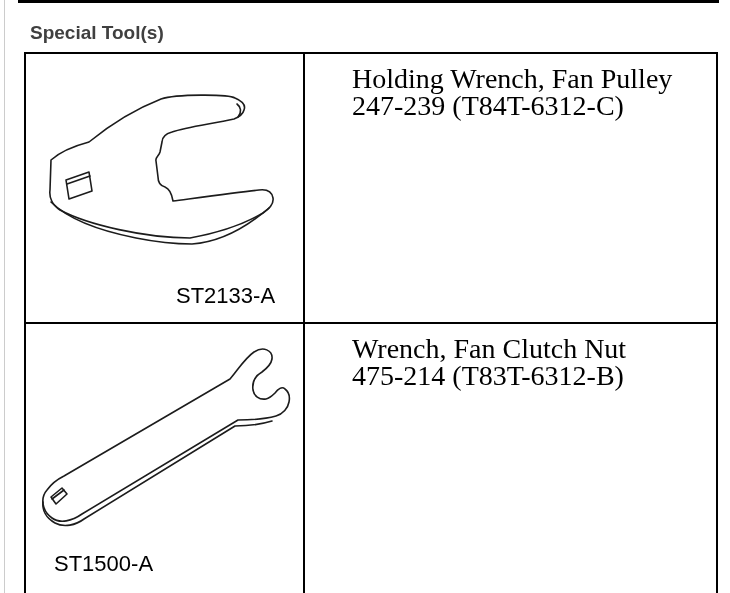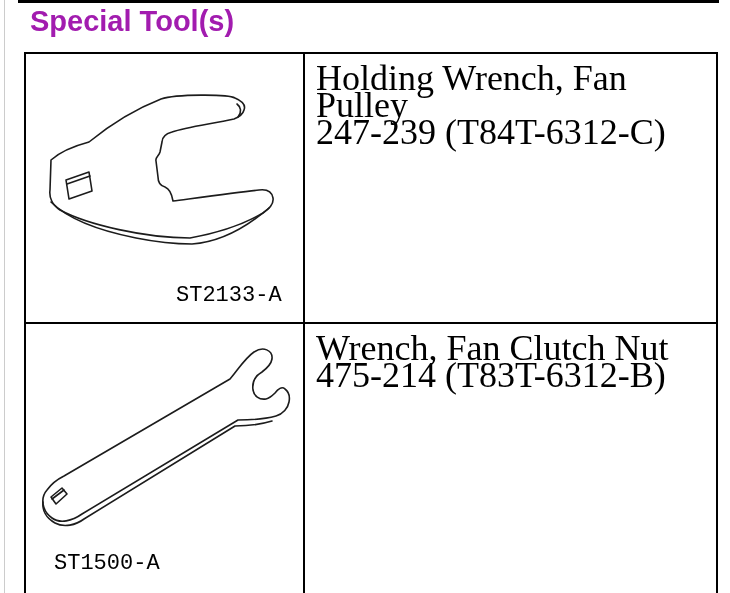--- a/index.html
+++ b/index.html
@@ -14,49 +14,50 @@
     position: absolute; left: 4px; top: 0;
     width: 1px; height: 593px;
     background: #cccccc;
   }
   .top-rule {
     position: absolute; left: 18px; top: 0;
     width: 701px; height: 3px;
     background: #000000;
   }
   .page-title {
-    position: absolute; left: 30px; top: 5px;
-    font-size: 29px; font-weight: bold; color: #a21caf;
+    position: absolute; left: 30px; top: 22px;
+    font-size: 19px; font-weight: bold; color: #404040;
     letter-spacing: 0px; white-space: nowrap;
   }
   .tools-table {
     position: absolute; left: 24px; top: 52px;
     width: 694px;
     border: 2px solid #000;
     background: #fff;
   }
   .tool-row { display: flex; }
   .tool-row.divided { border-top: 2px solid #000; }
   .cell-img {
     width: 279px; border-right: 2px solid #000;
     position: relative; overflow: hidden;
   }
   .cell-desc {
     flex: 1; position: relative;
     font-family: "Liberation Serif", serif;
-    font-size: 36px; line-height: 27px; color: #000;
+    font-size: 28px; line-height: 27px; color: #000;
     padding: 11px 6px 0 11px;
+    margin-left: 36px;
   }
   .row-1 .cell-img, .row-1 .cell-desc { height: 268px; }
   .row-2 .cell-img, .row-2 .cell-desc { height: 285px; }
   .row-next .cell-img, .row-next .cell-desc { height: 4px; }
   .tool-id-label {
     position: absolute;
     font-size: 22px; color: #000;
-    font-family: Liberation Mono, monospace;
+    font-family: Liberation Sans, sans-serif;
     white-space: nowrap;
   }
   .label-1 { left: 150px; top: 229px; }
   .label-2 { left: 28px;  top: 227px; }
   svg.illustration { display: block; position: absolute; left: 0; top: 0; }
   svg.illustration path { fill: none; stroke: #1c1c1c; stroke-width: 1.6px;
     stroke-linejoin: round; stroke-linecap: round; }
 </style>
 </head>
 <body>

